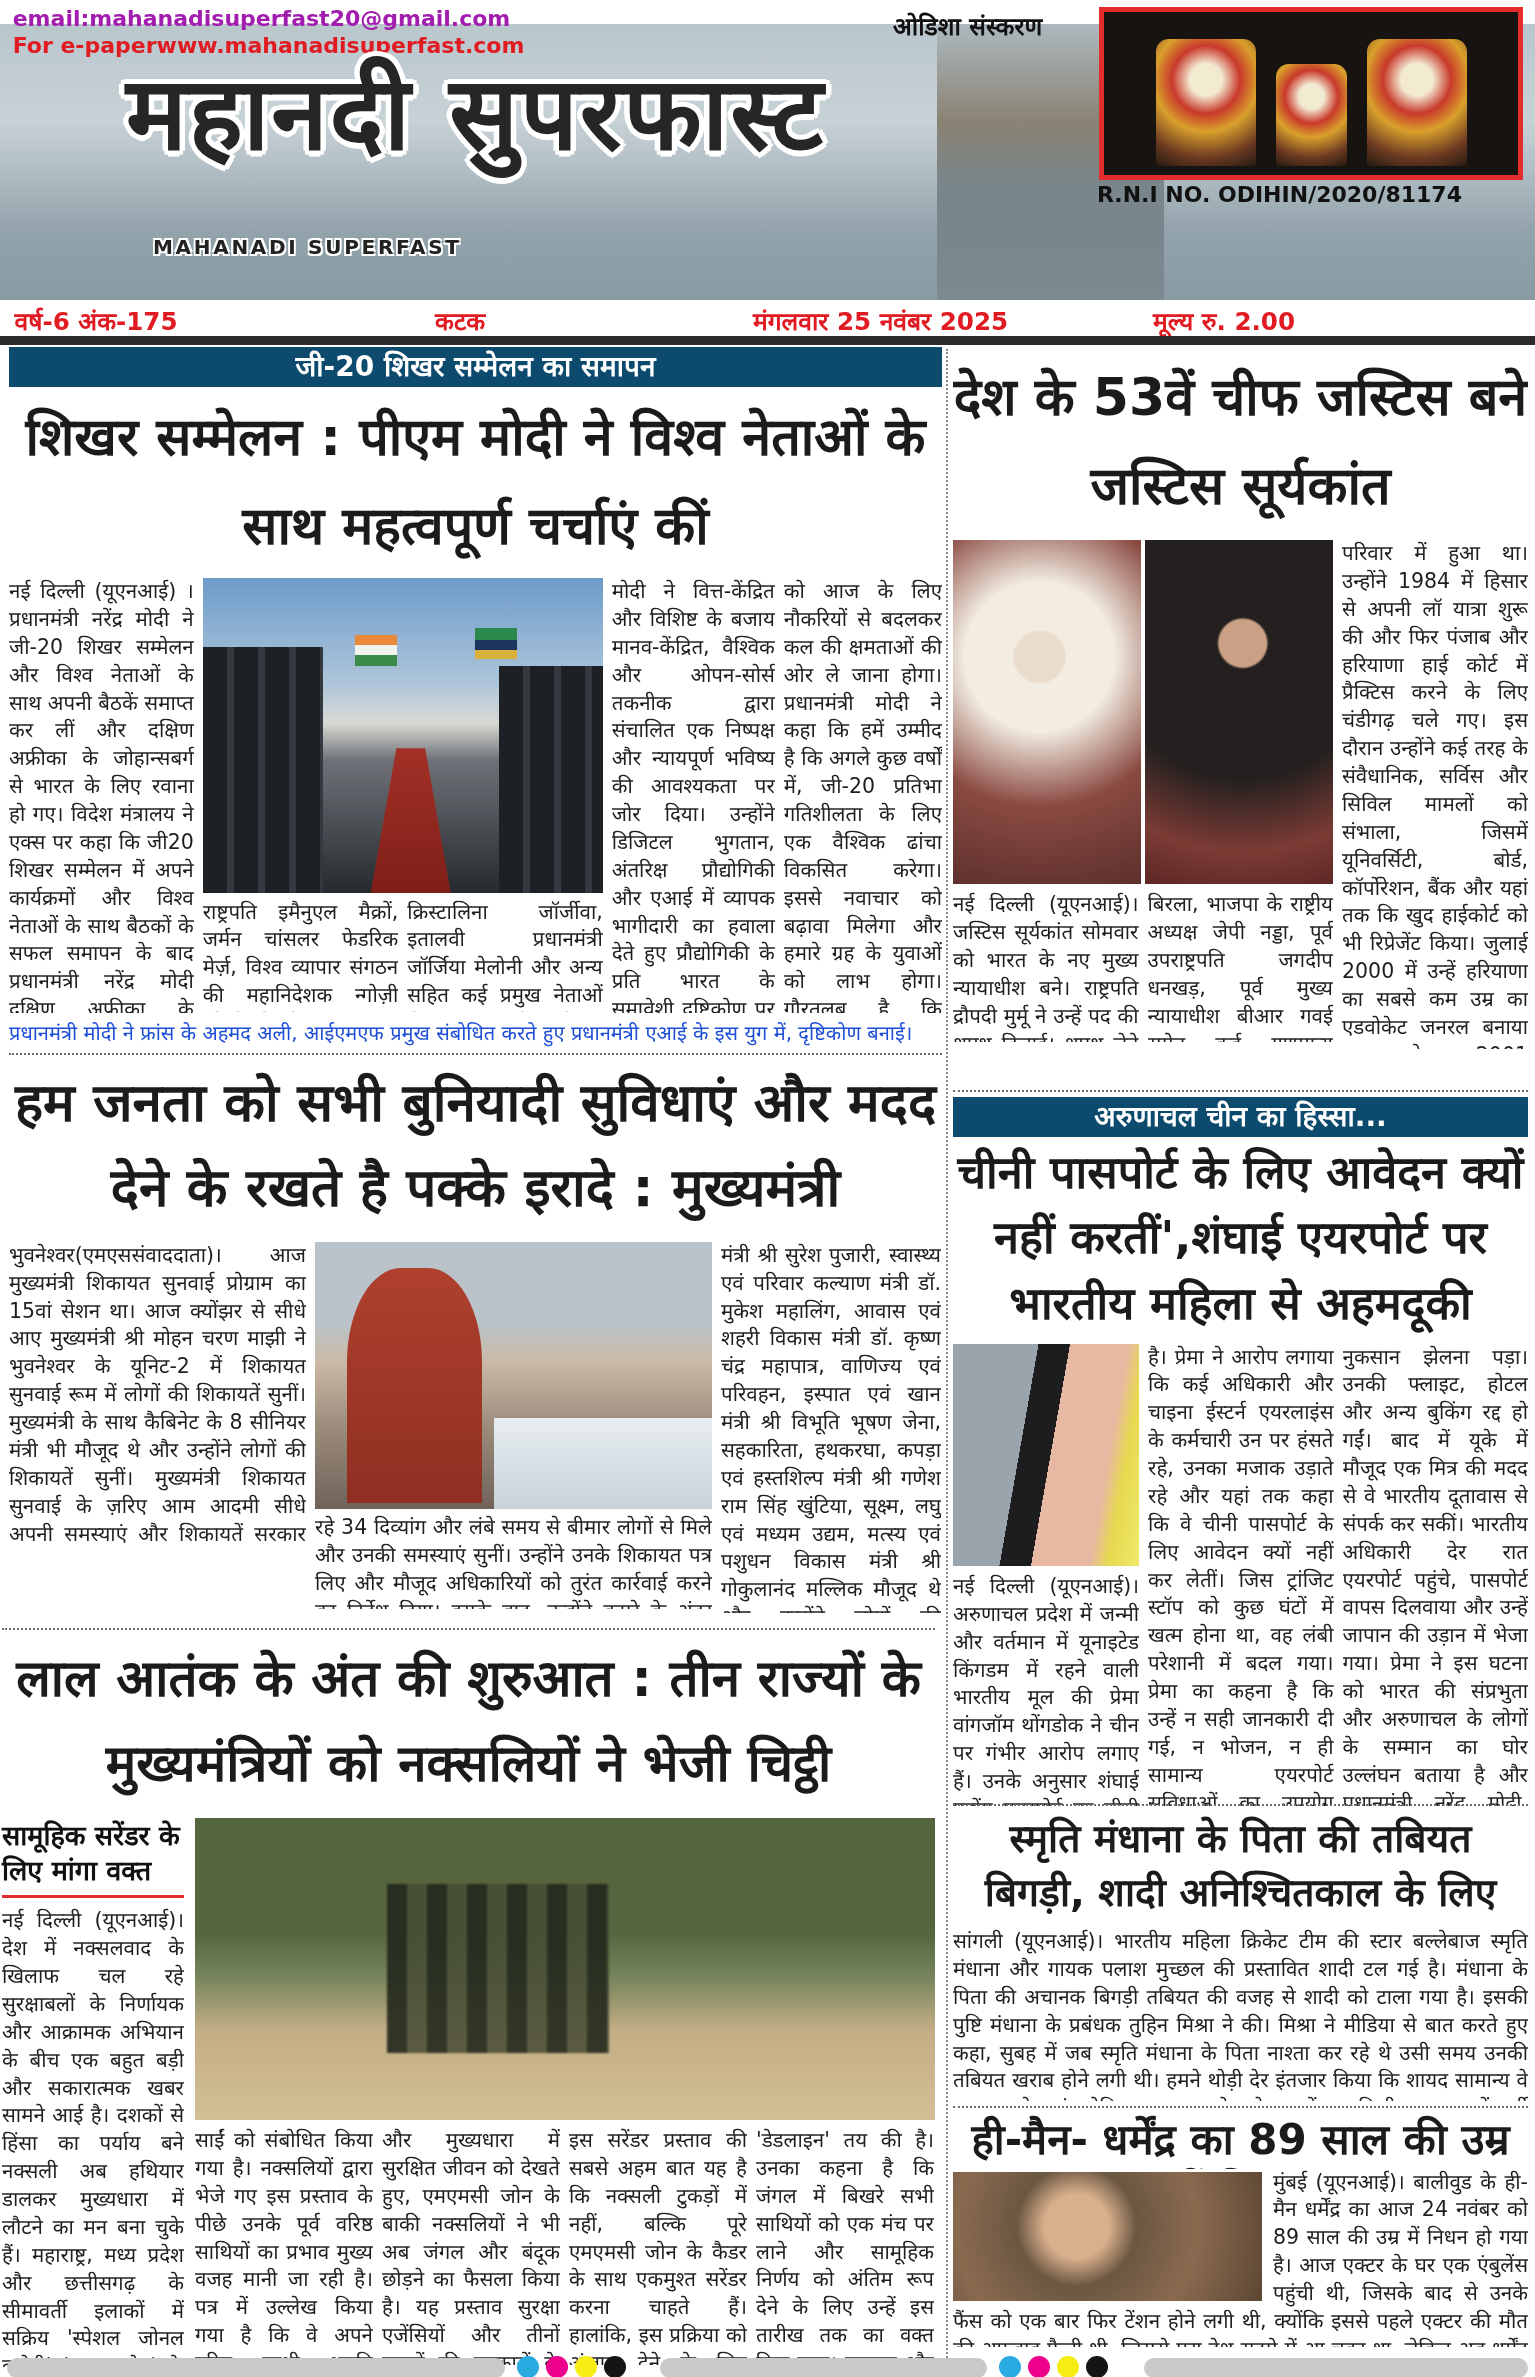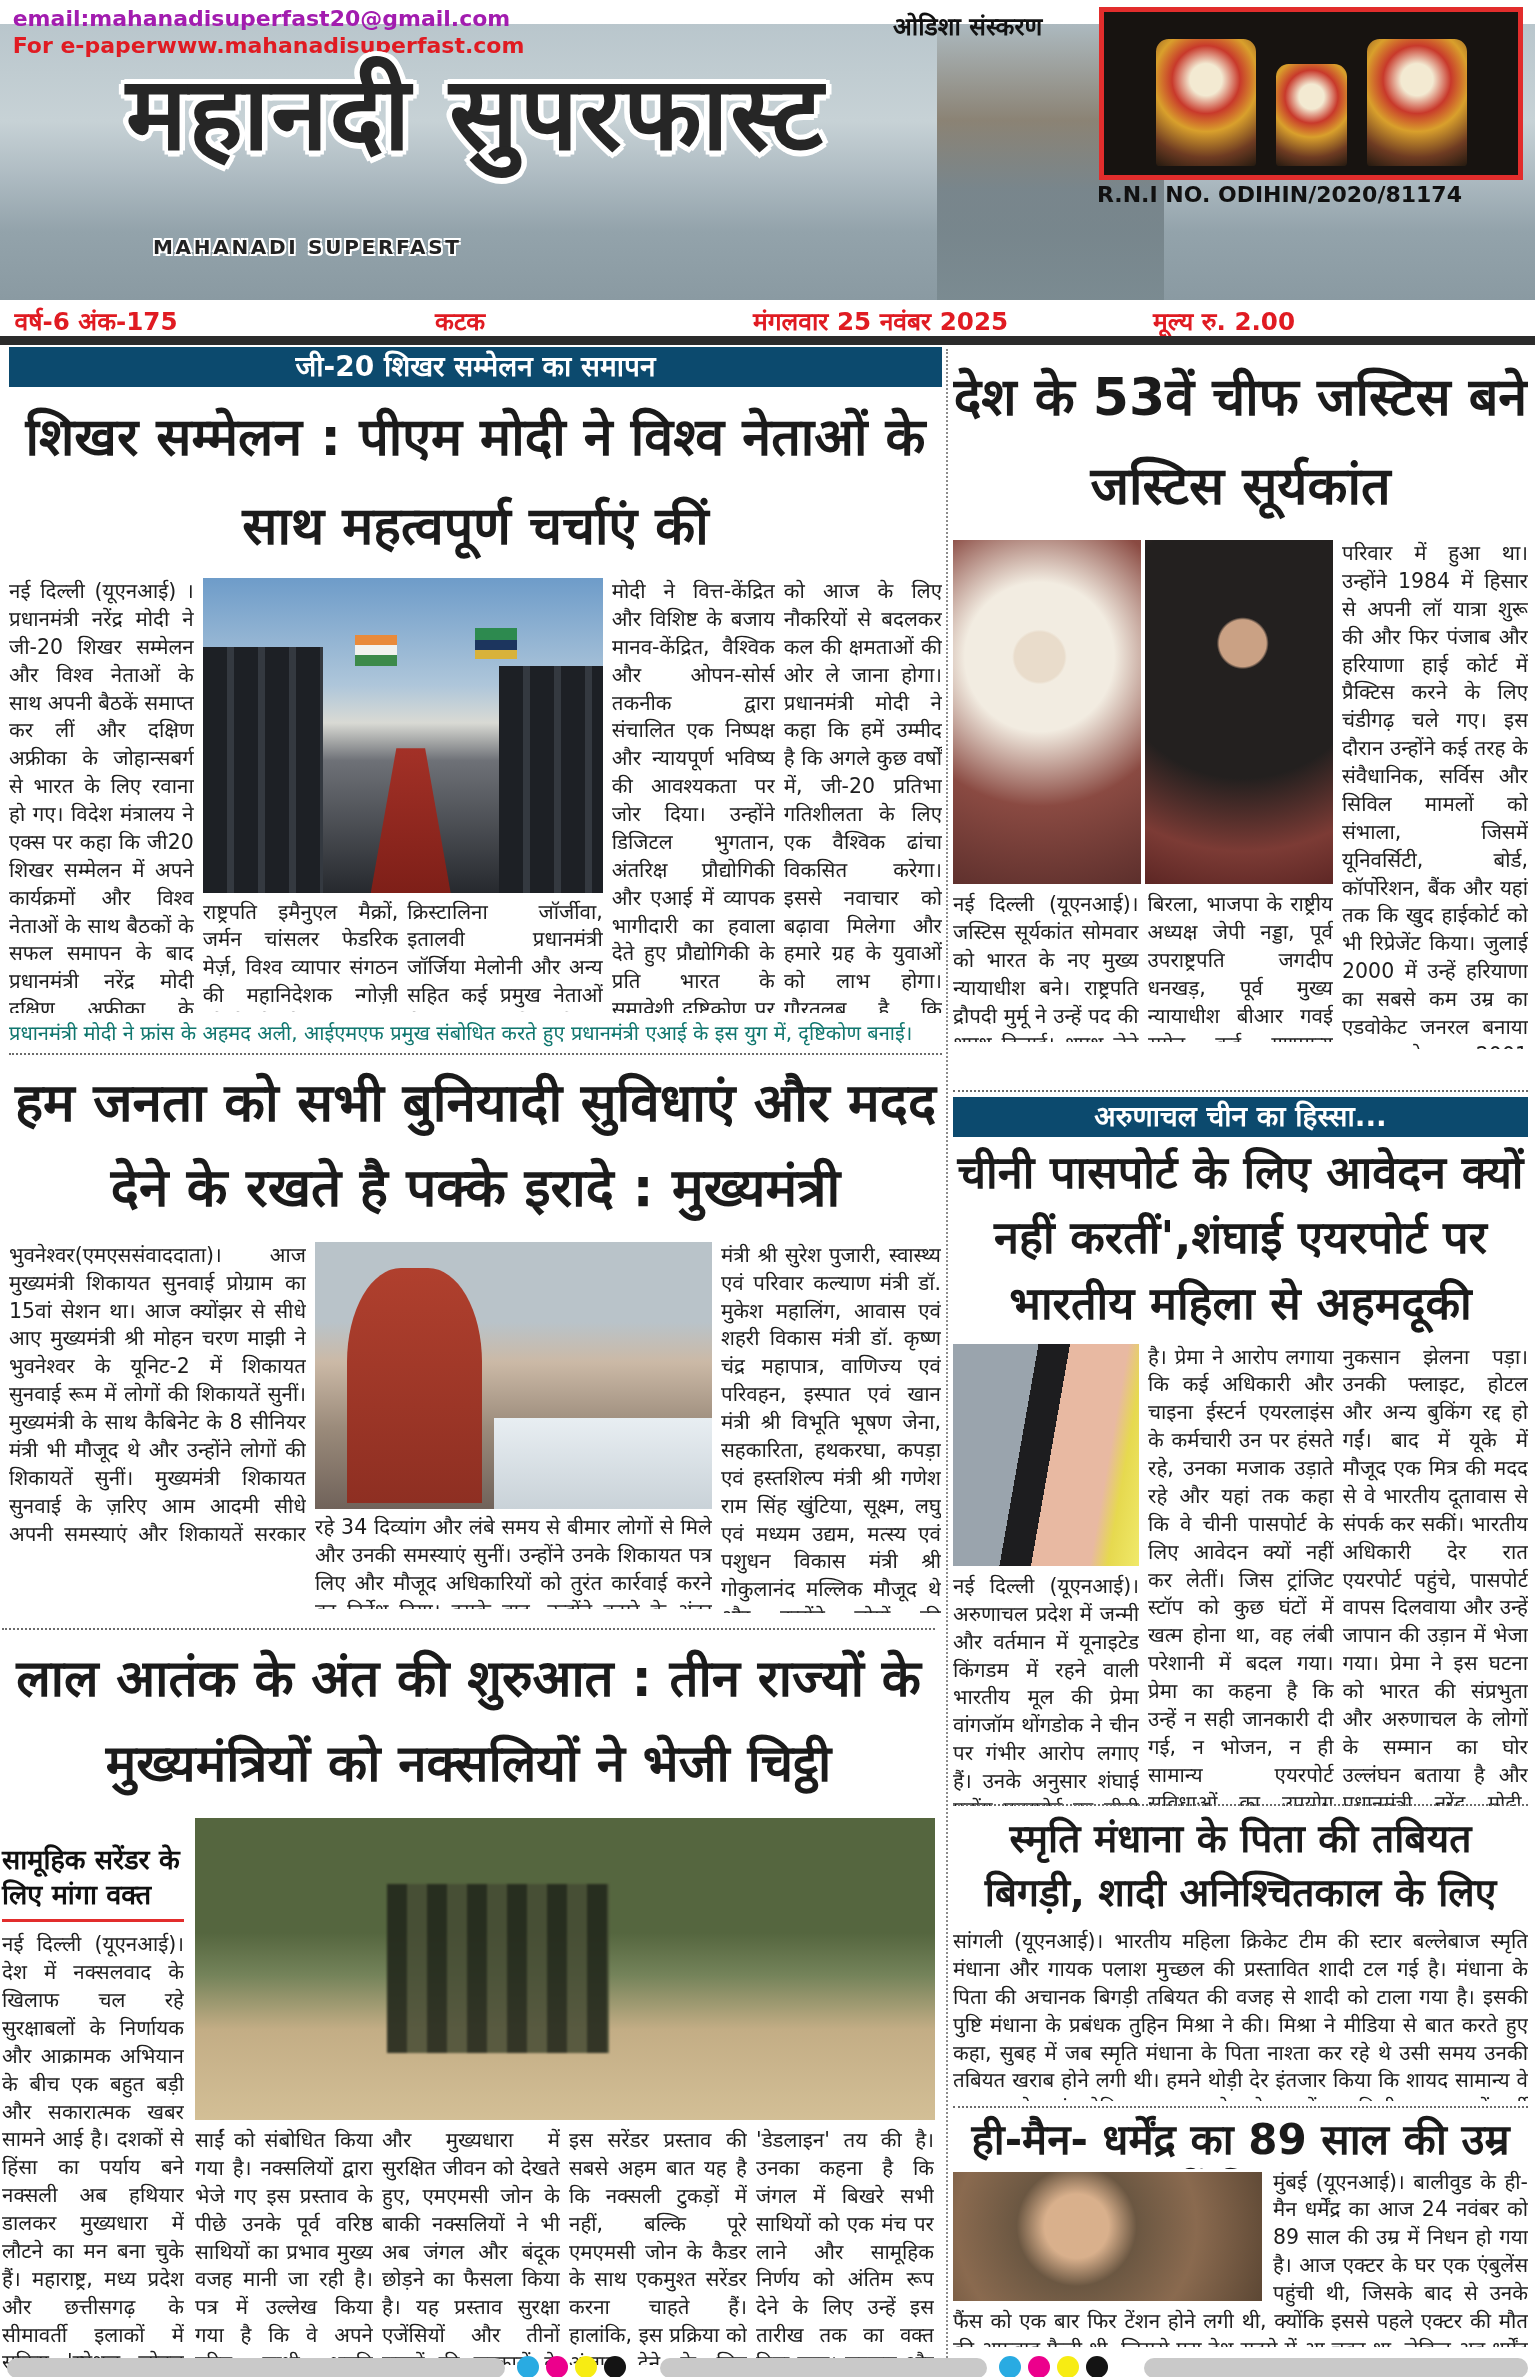--- a/index.html
+++ b/index.html
@@ -78,21 +78,21 @@
     background:linear-gradient(180deg,#e98a3a 33%,#f2f2ee 33% 66%,#3c8a4a 66%);}
   .photo-g20 .flag-sa{position:absolute;left:68%;top:16%;width:42px;height:31px;
     background:linear-gradient(180deg,#2d8a4f 40%,#1c355e 40% 70%,#d8b23a 70%);}
   .photo-g20 .guard-l{position:absolute;left:0;bottom:0;width:30%;height:78%;
     background:repeating-linear-gradient(90deg,#1d2025 0 24px,#343940 24px 31px);}
   .photo-g20 .guard-r{position:absolute;right:0;bottom:0;width:26%;height:72%;
     background:repeating-linear-gradient(90deg,#1d2025 0 24px,#343940 24px 31px);}
   .g20sub{display:flex;gap:9px;margin-top:5.5px;height:113px;}
   .g20sub .btxt{width:196px;}
   .g20c3{width:166px;} .g20c4{width:161px;}
-  .g20-strip{margin-top:5.5px;height:29px;font-size:20px;white-space:nowrap;overflow:hidden;color:#0f766e;}
+  .g20-strip{margin-top:5.5px;height:29px;font-size:20px;white-space:nowrap;overflow:hidden;color:#1d4ed8;}
 
   
   #cji{position:absolute;left:953px;top:347px;width:575px;}
   #cji .headline{height:182px;margin-top:5.5px;}
   .cji-body{display:flex;gap:9px;margin-top:5.5px;height:509px;}
   .cji-left{width:380px;}
   .cji-photos{display:flex;gap:3.6px;}
   .photo-murmu{width:188px;height:344px;
     background:radial-gradient(circle at 46% 34%,#e9dccb 0 10%,#f2ece1 11% 30%,#8a4a42 60%,#5c2f2c 100%);}
   .photo-cjx{width:188px;height:344px;
@@ -132,21 +132,21 @@
   .photo-cm .sari{position:absolute;left:8%;top:10%;width:34%;height:88%;border-radius:40% 40% 0 0;
     background:linear-gradient(180deg,#b0402e,#8e2f22);}
   .photo-cm .tbl{position:absolute;right:0;bottom:0;width:55%;height:34%;
     background:linear-gradient(180deg,#e8eef2,#c9d2d8);}
   .cmc3{width:220px;}
 
   
   #naxal{position:absolute;left:2px;top:1628px;width:933px;padding-top:5.5px;}
   #naxal .headline{height:175px;font-size:51px;line-height:1.68;}
   .nx-body{display:flex;gap:11px;margin-top:7.3px;height:551px;}
-  .nxc1{width:182px;margin-top:24px;}
+  .nxc1{width:182px;}
   .nx-right{width:740px;}
   .photo-naxal{width:740px;height:302px;
     background:linear-gradient(180deg,#55663f 0 38%,#74835a 52%,#c3ad85 70%,#d3bf96 100%);}
   .photo-naxal .troop{position:absolute;left:26%;top:22%;width:30%;height:56%;
     background:repeating-linear-gradient(90deg,rgba(35,40,28,.9) 0 20px,rgba(70,76,52,.85) 20px 40px);
     filter:blur(0.9px);}
   .nx-cols{display:flex;gap:9px;margin-top:7.3px;height:238px;}
   .nx-cols .btxt{width:178px;}
 
   

